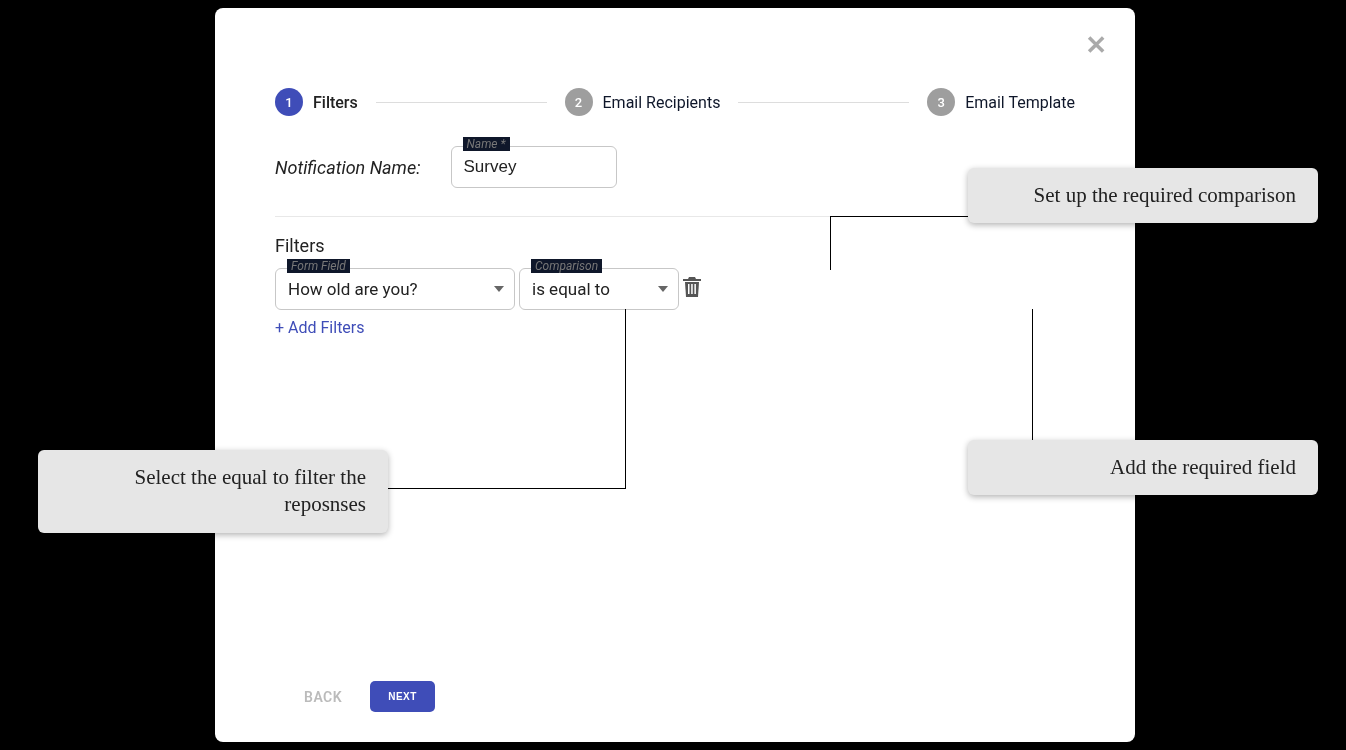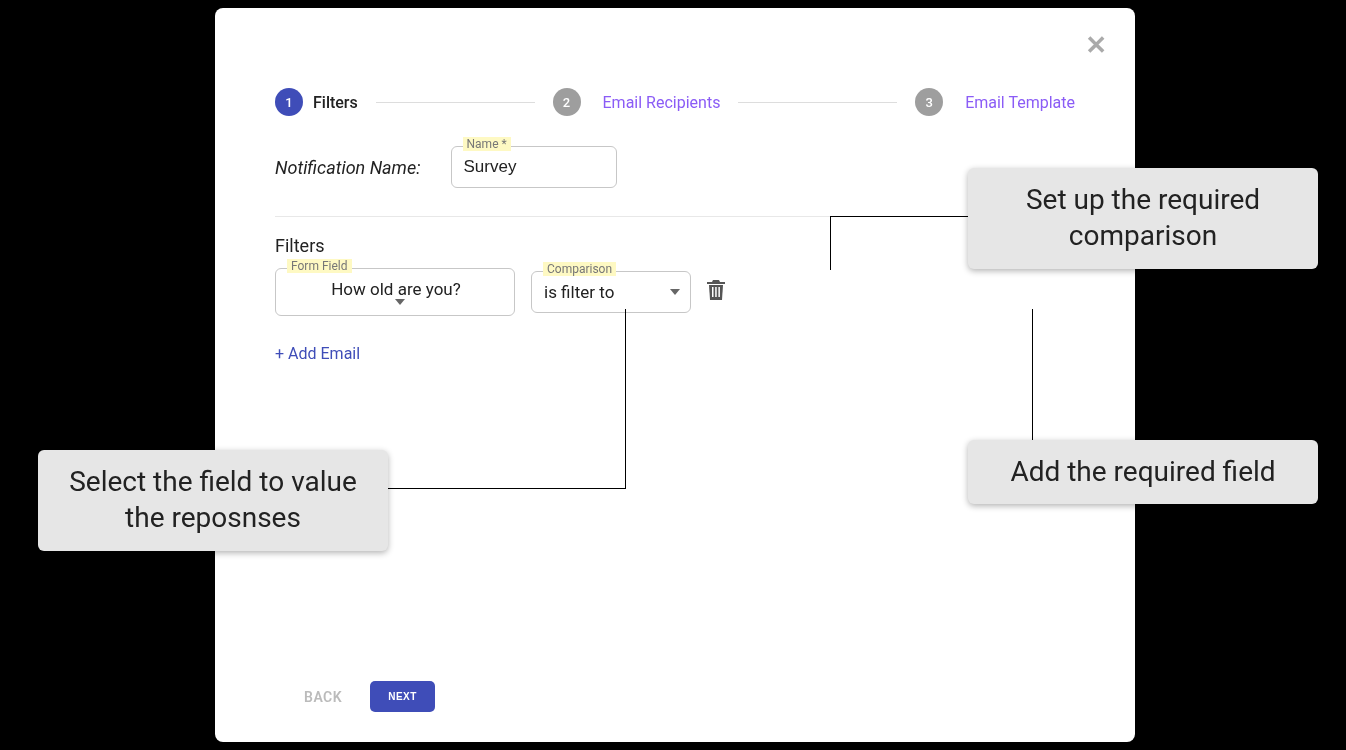--- a/index.html
+++ b/index.html
@@ -51,21 +51,21 @@
     align-items: center;
     justify-content: center;
     font-size: 13px;
     font-weight: 500;
     color: #fff;
   }
   .step-circle.active { background: #3f4db8; }
   .step-circle.inactive { background: #9e9e9e; }
   .step-label { font-size: 16px; }
   .step-label.active { color: #222; font-weight: 500; }
-  .step-label.inactive { color: #8b5cf6; margin-left: 12px; }
+  .step-label.inactive { color: #0f172a; }
   .step-line {
     flex: 1;
     height: 1px;
     background: #ddd;
     margin: 0 8px;
   }
   
   .content {
     padding: 30px 60px 0 60px;
   }
@@ -82,51 +82,51 @@
     font-style: italic;
   }
   .field-wrap {
     position: relative;
     display: inline-block;
   }
   .field-legend {
     position: absolute;
     top: -9px;
     left: 12px;
-    background: #fef9c3;
+    background: #0f172a;
     padding: 0 4px;
     font-size: 12px;
     color: #777;
+    font-style: italic;
   }
   .text-input, .select-input {
     border: 1px solid #c7c7c7;
     border-radius: 6px;
     padding: 10px 12px;
     font-size: 17px;
     color: #222;
     background: #fff;
     outline: none;
   }
   .name-input { width: 166px; }
   .filters-section { padding-top: 18px; }
   .filters-title { font-size: 18px; color: #222; margin-bottom: 12px; }
   .filter-row {
     display: flex;
     align-items: center;
-    gap: 16px;
-    margin-bottom: 20px;
+    gap: 4px;
   }
   .select-input {
     display: flex;
     align-items: center;
     justify-content: space-between;
     cursor: pointer;
     padding-right: 10px;
   }
-  .select-formfield { width: 240px; flex-direction: column; }
+  .select-formfield { width: 240px; }
   .select-comparison { width: 160px; }
   .value-input { width: 215px; }
   .caret {
     width: 0; height: 0;
     border-left: 5px solid transparent;
     border-right: 5px solid transparent;
     border-top: 6px solid #666;
     margin-left: 8px;
   }
   .trash-btn {
@@ -168,25 +168,26 @@
     border-radius: 5px;
     padding: 10px 18px;
     cursor: pointer;
   }
   
   .callout {
     position: absolute;
     background: #e6e6e6;
     border-radius: 6px;
     padding: 14px 22px;
-    font-size: 28px;
+    font-size: 21px;
     color: #222;
-    text-align: center;
+    text-align: right;
     line-height: 1.3;
     box-shadow: 0 2px 6px rgba(0,0,0,0.3);
+    font-family: Liberation Serif, serif;
   }
   .callout-comparison { left: 968px; top: 168px; width: 350px; }
   .callout-field      { left: 38px;  top: 450px; width: 350px; }
   .callout-value      { left: 968px; top: 440px; width: 350px; }
   
   .connector {
     position: absolute;
     border: 0 solid #000;
   }
   
@@ -242,51 +243,51 @@
           <span class="field-legend">Form Field</span>
           <div class="select-input select-formfield">
             <span>How old are you?</span>
             <span class="caret"></span>
           </div>
         </div>
 
         <div class="field-wrap">
           <span class="field-legend">Comparison</span>
           <div class="select-input select-comparison">
-            <span>is filter to</span>
+            <span>is equal to</span>
             <span class="caret"></span>
           </div>
         </div>
 
 
         <div class="trash-btn">
           <svg width="18" height="20" viewBox="0 0 18 20" fill="#555">
             <path d="M6 0 L12 0 L13 2 L18 2 L18 4 L0 4 L0 2 L5 2 Z"></path>
             <path d="M2 5 L16 5 L15 20 L3 20 Z"></path>
             <rect x="5" y="7" width="1.5" height="10" fill="#fff"></rect>
             <rect x="8.2" y="7" width="1.5" height="10" fill="#fff"></rect>
             <rect x="11.4" y="7" width="1.5" height="10" fill="#fff"></rect>
           </svg>
         </div>
       </div>
 
-      <div class="add-filter">+ Add Email</div>
+      <div class="add-filter">+ Add Filters</div>
     </div>
   </div>
 
   <div class="footer">
     <div class="btn-back">BACK</div>
     <button class="btn-next">NEXT</button>
   </div>
 </div>
 
 <div class="connector conn-comp-v"></div>
 <div class="connector conn-comp-h1"></div>
 
 <div class="connector conn-field-v"></div>
 <div class="connector conn-field-h"></div>
 
 <div class="connector conn-value-v"></div>
 <div class="connector" style="left:1032px; top:483px; width:0; height:1px;"></div>
 
 <div class="callout callout-comparison">Set up the required comparison</div>
-<div class="callout callout-field">Select the field to value the reposnses</div>
+<div class="callout callout-field">Select the equal to filter the reposnses</div>
 <div class="callout callout-value">Add the required field</div>
 
 </body></html>

